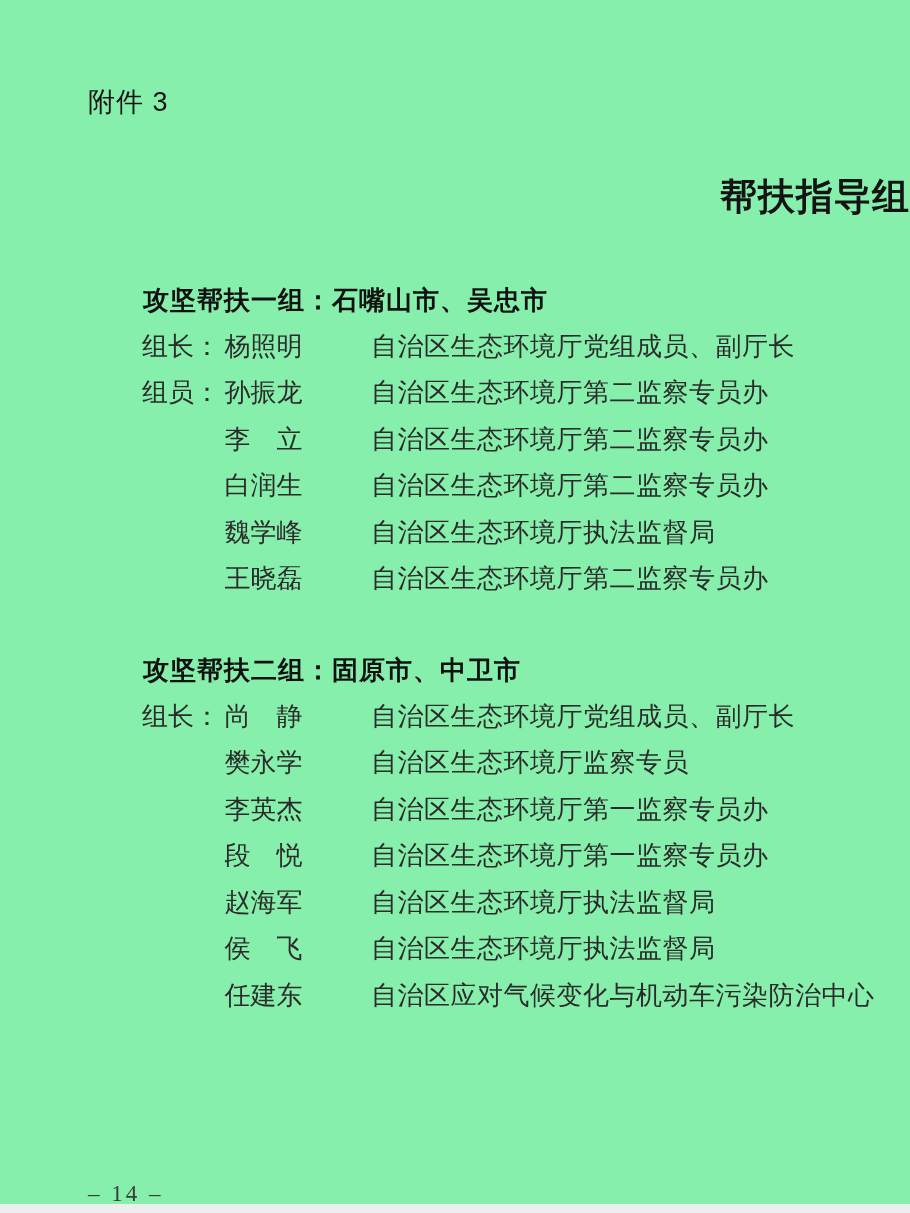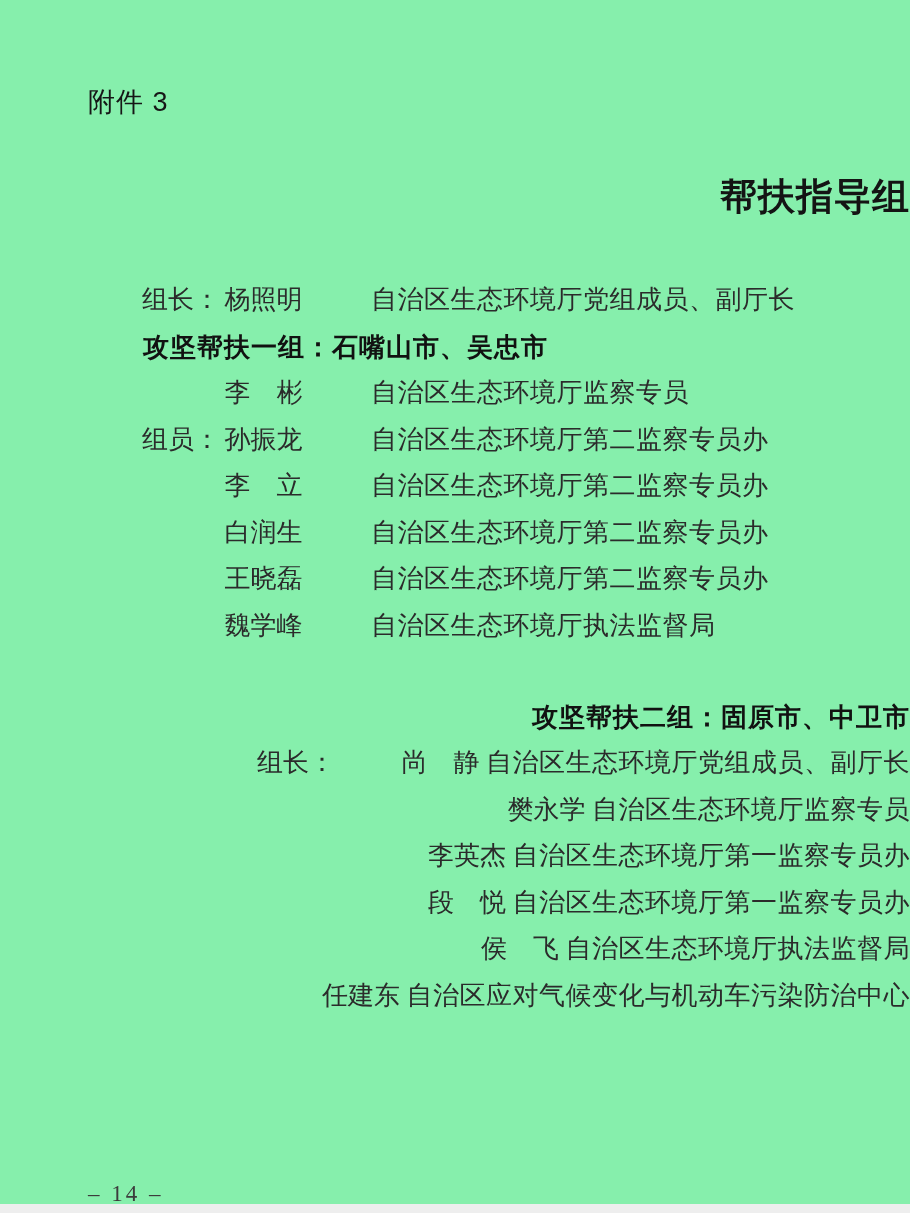--- a/index.html
+++ b/index.html
@@ -31,21 +31,21 @@
     font-family: "Liberation Serif", "DejaVu Serif", serif;
     font-weight: 700;
     font-size: 37px; line-height: 1.1;
     letter-spacing: 1px;
     color: #141414;
   }
   .groups {
     position: absolute;
     left: 0; right: 0; top: 277px;
   }
-  .group + .group { margin-top: 44.5px; text-align: right; }
+  .group + .group { margin-top: 44.5px; }
   .doc-line {
     height: 46.5px; line-height: 46.5px;
     white-space: nowrap;
   }
   .heading {
     padding-left: 143px;
     font-family: "Liberation Sans", "DejaVu Sans", sans-serif;
     font-weight: 700;
     font-size: 26px;
     letter-spacing: 1px;
@@ -70,55 +70,50 @@
 </head>
 <body>
 
 <div class="page">
   <div class="attachment">附件 3</div>
 
   <h1 class="title">帮扶指导组</h1>
 
   <div class="groups" id="groups">
       <section class="group">
-    <div class="doc-line row">
+    <div class="doc-line heading">攻坚帮扶一组：石嘴山市、吴忠市</div>
+  <div class="doc-line row">
     <span class="role">组长：</span>
     <span class="name">杨照明</span>
     <span class="affiliation">自治区生态环境厅党组成员、副厅长</span>
-  </div>
-  <div class="doc-line heading">攻坚帮扶一组：石嘴山市、吴忠市</div>
-        <div class="doc-line row">
-    <span class="role"></span>
-    <span class="name">李　彬</span>
-    <span class="affiliation">自治区生态环境厅监察专员</span>
   </div>
         <div class="doc-line row">
     <span class="role">组员：</span>
     <span class="name">孙振龙</span>
     <span class="affiliation">自治区生态环境厅第二监察专员办</span>
   </div>
         <div class="doc-line row">
     <span class="role"></span>
     <span class="name">李　立</span>
     <span class="affiliation">自治区生态环境厅第二监察专员办</span>
   </div>
         <div class="doc-line row">
     <span class="role"></span>
     <span class="name">白润生</span>
     <span class="affiliation">自治区生态环境厅第二监察专员办</span>
   </div>
         <div class="doc-line row">
     <span class="role"></span>
-    <span class="name">王晓磊</span>
-    <span class="affiliation">自治区生态环境厅第二监察专员办</span>
+    <span class="name">魏学峰</span>
+    <span class="affiliation">自治区生态环境厅执法监督局</span>
   </div>
         <div class="doc-line row">
     <span class="role"></span>
-    <span class="name">魏学峰</span>
-    <span class="affiliation">自治区生态环境厅执法监督局</span>
+    <span class="name">王晓磊</span>
+    <span class="affiliation">自治区生态环境厅第二监察专员办</span>
   </div>
       </section>
       <section class="group">
     <div class="doc-line heading">攻坚帮扶二组：固原市、中卫市</div>
   <div class="doc-line row">
     <span class="role">组长：</span>
     <span class="name">尚　静</span>
     <span class="affiliation">自治区生态环境厅党组成员、副厅长</span>
   </div>
         <div class="doc-line row">
@@ -131,20 +126,25 @@
     <span class="name">李英杰</span>
     <span class="affiliation">自治区生态环境厅第一监察专员办</span>
   </div>
         <div class="doc-line row">
     <span class="role"></span>
     <span class="name">段　悦</span>
     <span class="affiliation">自治区生态环境厅第一监察专员办</span>
   </div>
         <div class="doc-line row">
     <span class="role"></span>
+    <span class="name">赵海军</span>
+    <span class="affiliation">自治区生态环境厅执法监督局</span>
+  </div>
+        <div class="doc-line row">
+    <span class="role"></span>
     <span class="name">侯　飞</span>
     <span class="affiliation">自治区生态环境厅执法监督局</span>
   </div>
         <div class="doc-line row">
     <span class="role"></span>
     <span class="name">任建东</span>
     <span class="affiliation">自治区应对气候变化与机动车污染防治中心</span>
   </div>
       </section>
     </div>

